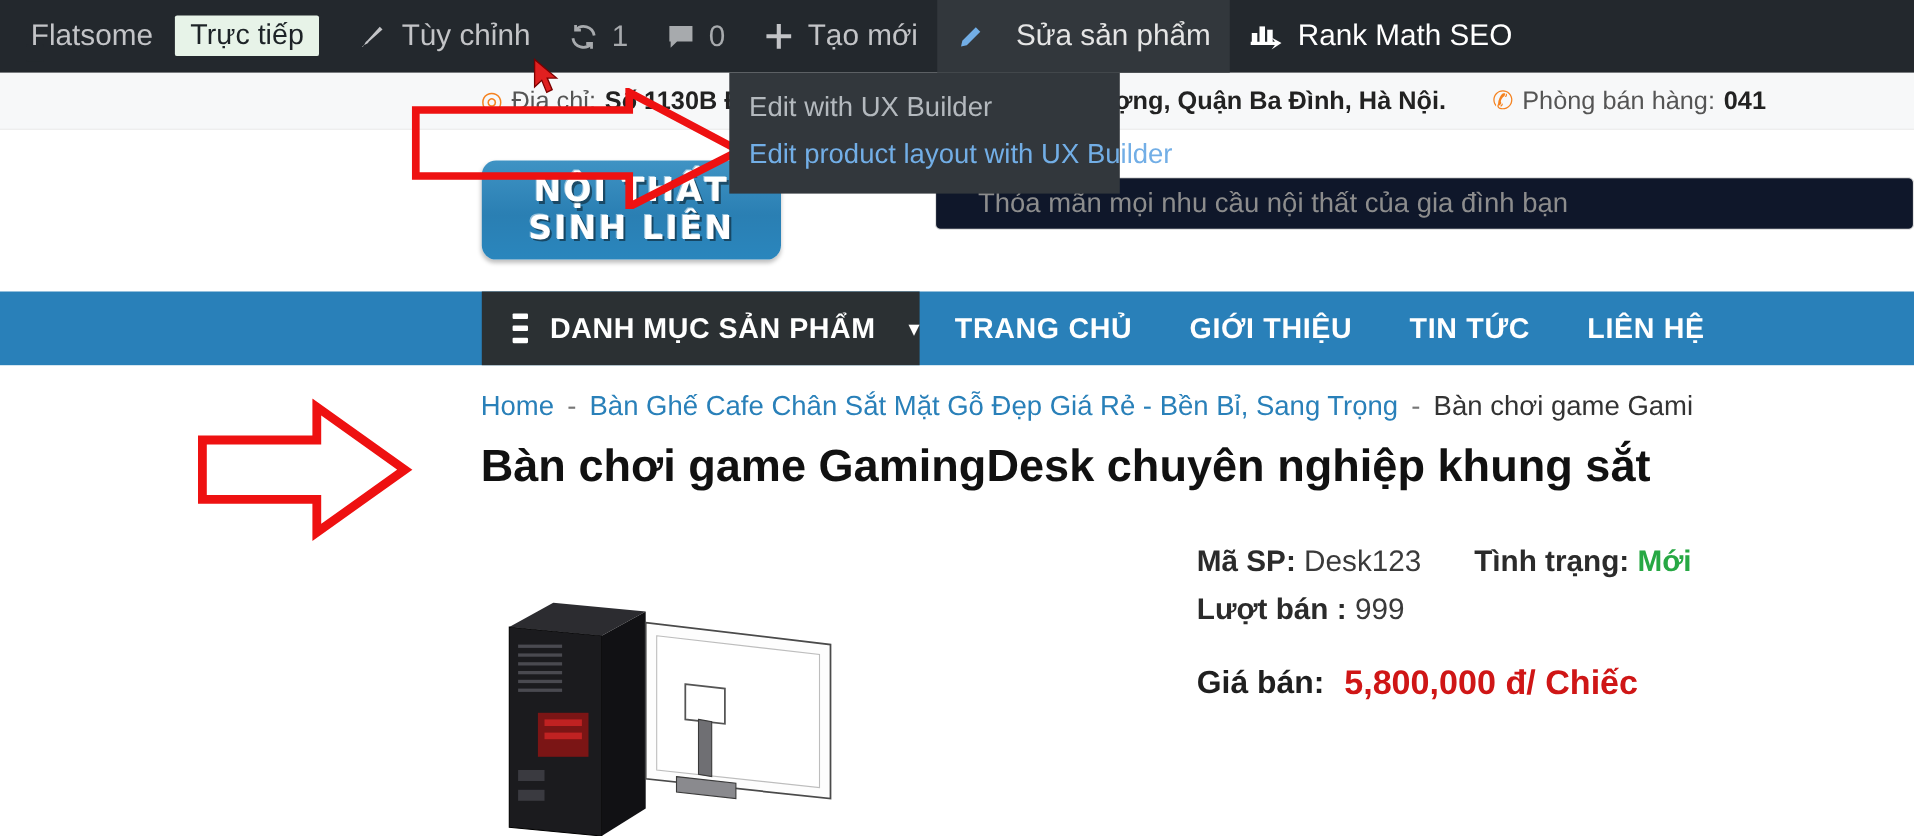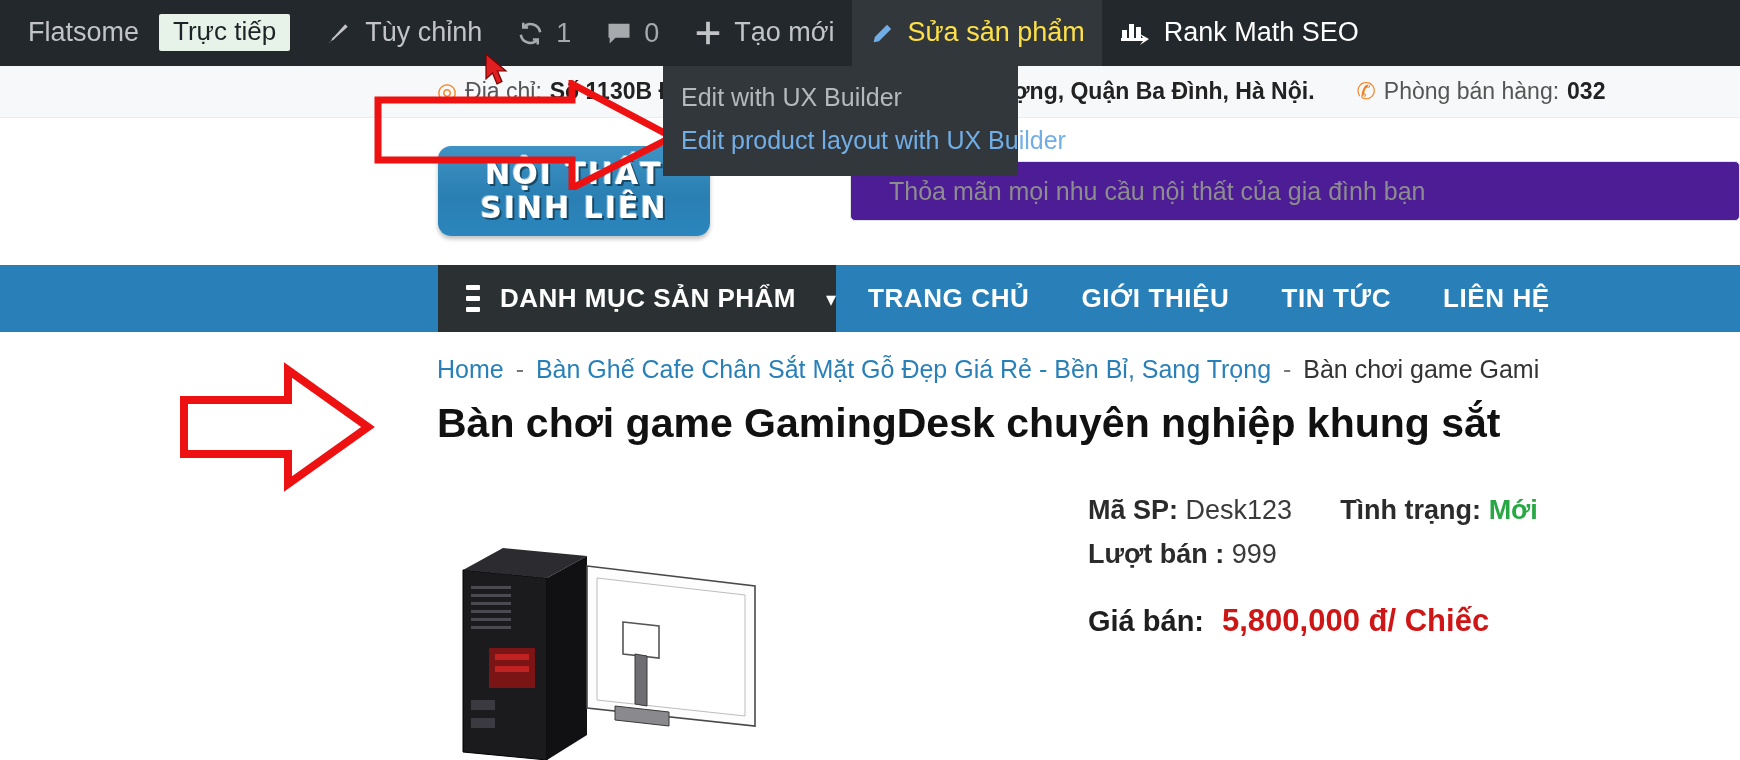--- a/index.html
+++ b/index.html
@@ -28,21 +28,21 @@
   #ab-live {
     background: #e7f3e8; color: #1d2327;
     padding: 4px 14px 7px 14px; font-size: 26px;
     margin-left: -14px; border-radius: 2px;
     position: relative; top: -1px;
   }
   #ab-edit-product {
     background: #32373c; color: #72aee6;
     height: 66px;
   }
-  #ab-edit-product .lbl { color: #fde047; }
+  #ab-edit-product .lbl { color: #e5e5e5; margin-left: 16px; }
   .ab-num { color: #a7aaad; font-size: 27px; }
 
   
   .ico { display: inline-block; line-height: 0; }
   .flatsome-d {
     width: 30px; height: 30px; background: #fff;
     transform: rotate(45deg) skew(8deg,8deg);
     position: relative; border-radius: 3px;
   }
   .flatsome-d::after {
@@ -90,22 +90,22 @@
   .logo-l1, .logo-l2 {
     color: #fff; font-weight: 700; letter-spacing: 2px;
     text-shadow: 2px 2px 0 rgba(0,0,0,.45), -1px -1px 0 rgba(255,255,255,.5);
     font-family: "DejaVu Sans", sans-serif;
   }
   .logo-l1 { font-size: 30px; line-height: 34px; }
   .logo-l2 { font-size: 30px; line-height: 34px; }
 
   #searchbox {
     position: absolute; left: 850px; top: 42px;
-    width: 890px; height: 60px;
-    border: 1px solid #e3e3e3; border-radius: 5px; background: #4c1d95;
+    width: 890px; height: 48px;
+    border: 1px solid #e3e3e3; border-radius: 5px; background: #0f172a;
     display: flex; align-items: center; padding-left: 38px;
   }
   #searchbox .ph { color: #8d8d8d; font-size: 25px; }
 
   
   #navbar {
     position: absolute; left: 0; top: 265px; width: 1740px; height: 67px;
     background: #2980b9; z-index: 5;
   }
   #catbtn {
@@ -254,21 +254,21 @@
   <div id="topinfo">
     <div class="inner">
       <div class="info-chunk">
         <span class="pin-ico">◎</span>
         <span>Địa chỉ:</span>
         <b>Số 1130B Đường Láng, Phường Láng Thượng, Quận Ba Đình, Hà Nội.</b>
       </div>
       <div class="info-chunk">
         <span class="phone-ico">✆</span>
         <span>Phòng bán hàng:</span>
-        <b>032</b>
+        <b>041</b>
       </div>
     </div>
   </div>
 
   <div id="headrow">
     <div id="logo">
       <div class="logo-l1">NỘI THẤT</div>
       <div class="logo-l2">SINH LIÊN</div>
     </div>
     <div id="searchbox">

